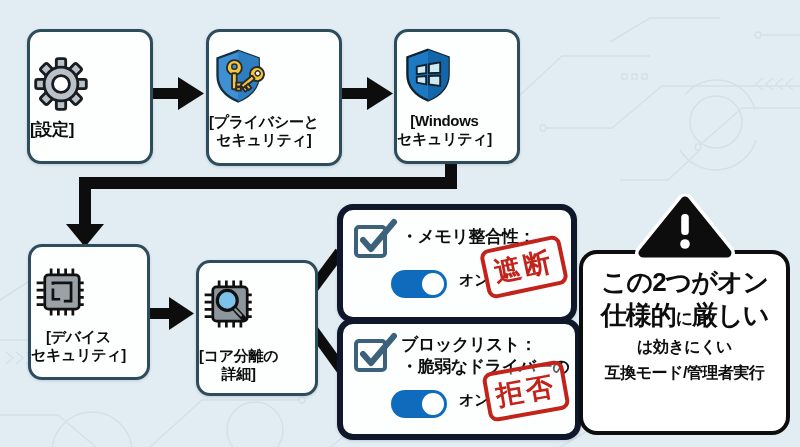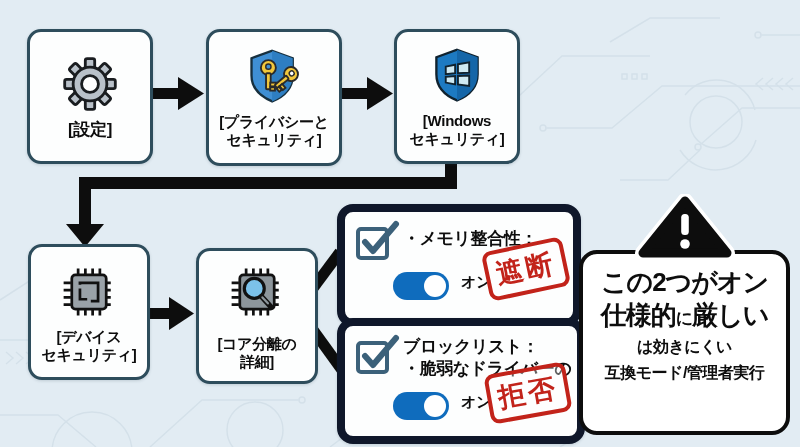--- a/index.html
+++ b/index.html
@@ -7,35 +7,35 @@
     position:relative;width:800px;height:447px;overflow:hidden;
     background:#e2ecf3;
     font-family:"Liberation Sans","DejaVu Sans",sans-serif;
     color:#0d0d0d;
   }
   svg.layer{position:absolute;left:0;top:0;pointer-events:none;}
 
   
   .node{
     position:absolute;background:#fdfefe;border:3px solid #2e4d5c;border-radius:14px;
-    display:flex;flex-direction:column;align-items:center;justify-content:center;
+    display:flex;flex-direction:column;align-items:flex-start;justify-content:center;
     gap:5px;box-shadow:0 1px 3px rgba(40,60,80,.18);
   }
   .node-icon{width:62px;height:62px;display:flex;align-items:center;justify-content:center;}
   .node-label{font-weight:800;font-size:15px;line-height:1.18;text-align:center;letter-spacing:-.3px;}
   #node-settings{left:27px;top:29px;width:120px;height:129px;}
   #node-settings .node-label{font-size:17px;}
   #node-privacy{left:206px;top:29px;width:130px;height:131px;}
   #node-winsec{left:394px;top:29px;width:120px;height:129px;}
   #node-devsec{left:28px;top:244px;width:116px;height:130px;}
-  #node-coreiso{left:196px;top:248px;width:116px;height:130px;gap:12px;}
+  #node-coreiso{left:196px;top:260px;width:116px;height:130px;gap:12px;}
 
   
   .panel{
-    position:absolute;background:#fdfefe;border:8px solid #0f172a;border-radius:16px;
+    position:absolute;background:#fdfefe;border:6px solid #0f172a;border-radius:16px;
     box-shadow:0 1px 3px rgba(40,60,80,.18);
   }
   #panel-memory{left:337px;top:204px;width:228px;height:107px;}
   #panel-driver{left:337px;top:318px;width:232px;height:110px;}
   .checkbox{position:absolute;left:10px;top:8px;width:46px;height:42px;}
   .panel-title{position:absolute;left:58px;top:16px;font-weight:800;font-size:17px;line-height:1.3;letter-spacing:-.4px;}
   #panel-driver .panel-title{top:10px;}
   .toggle{position:absolute;left:48px;top:60px;width:56px;height:28px;border-radius:14px;background:#0f6cbd;}
   #panel-driver .toggle{top:66px;}
   .toggle-knob{position:absolute;right:3px;top:3px;width:22px;height:22px;border-radius:50%;background:#ffffff;}

